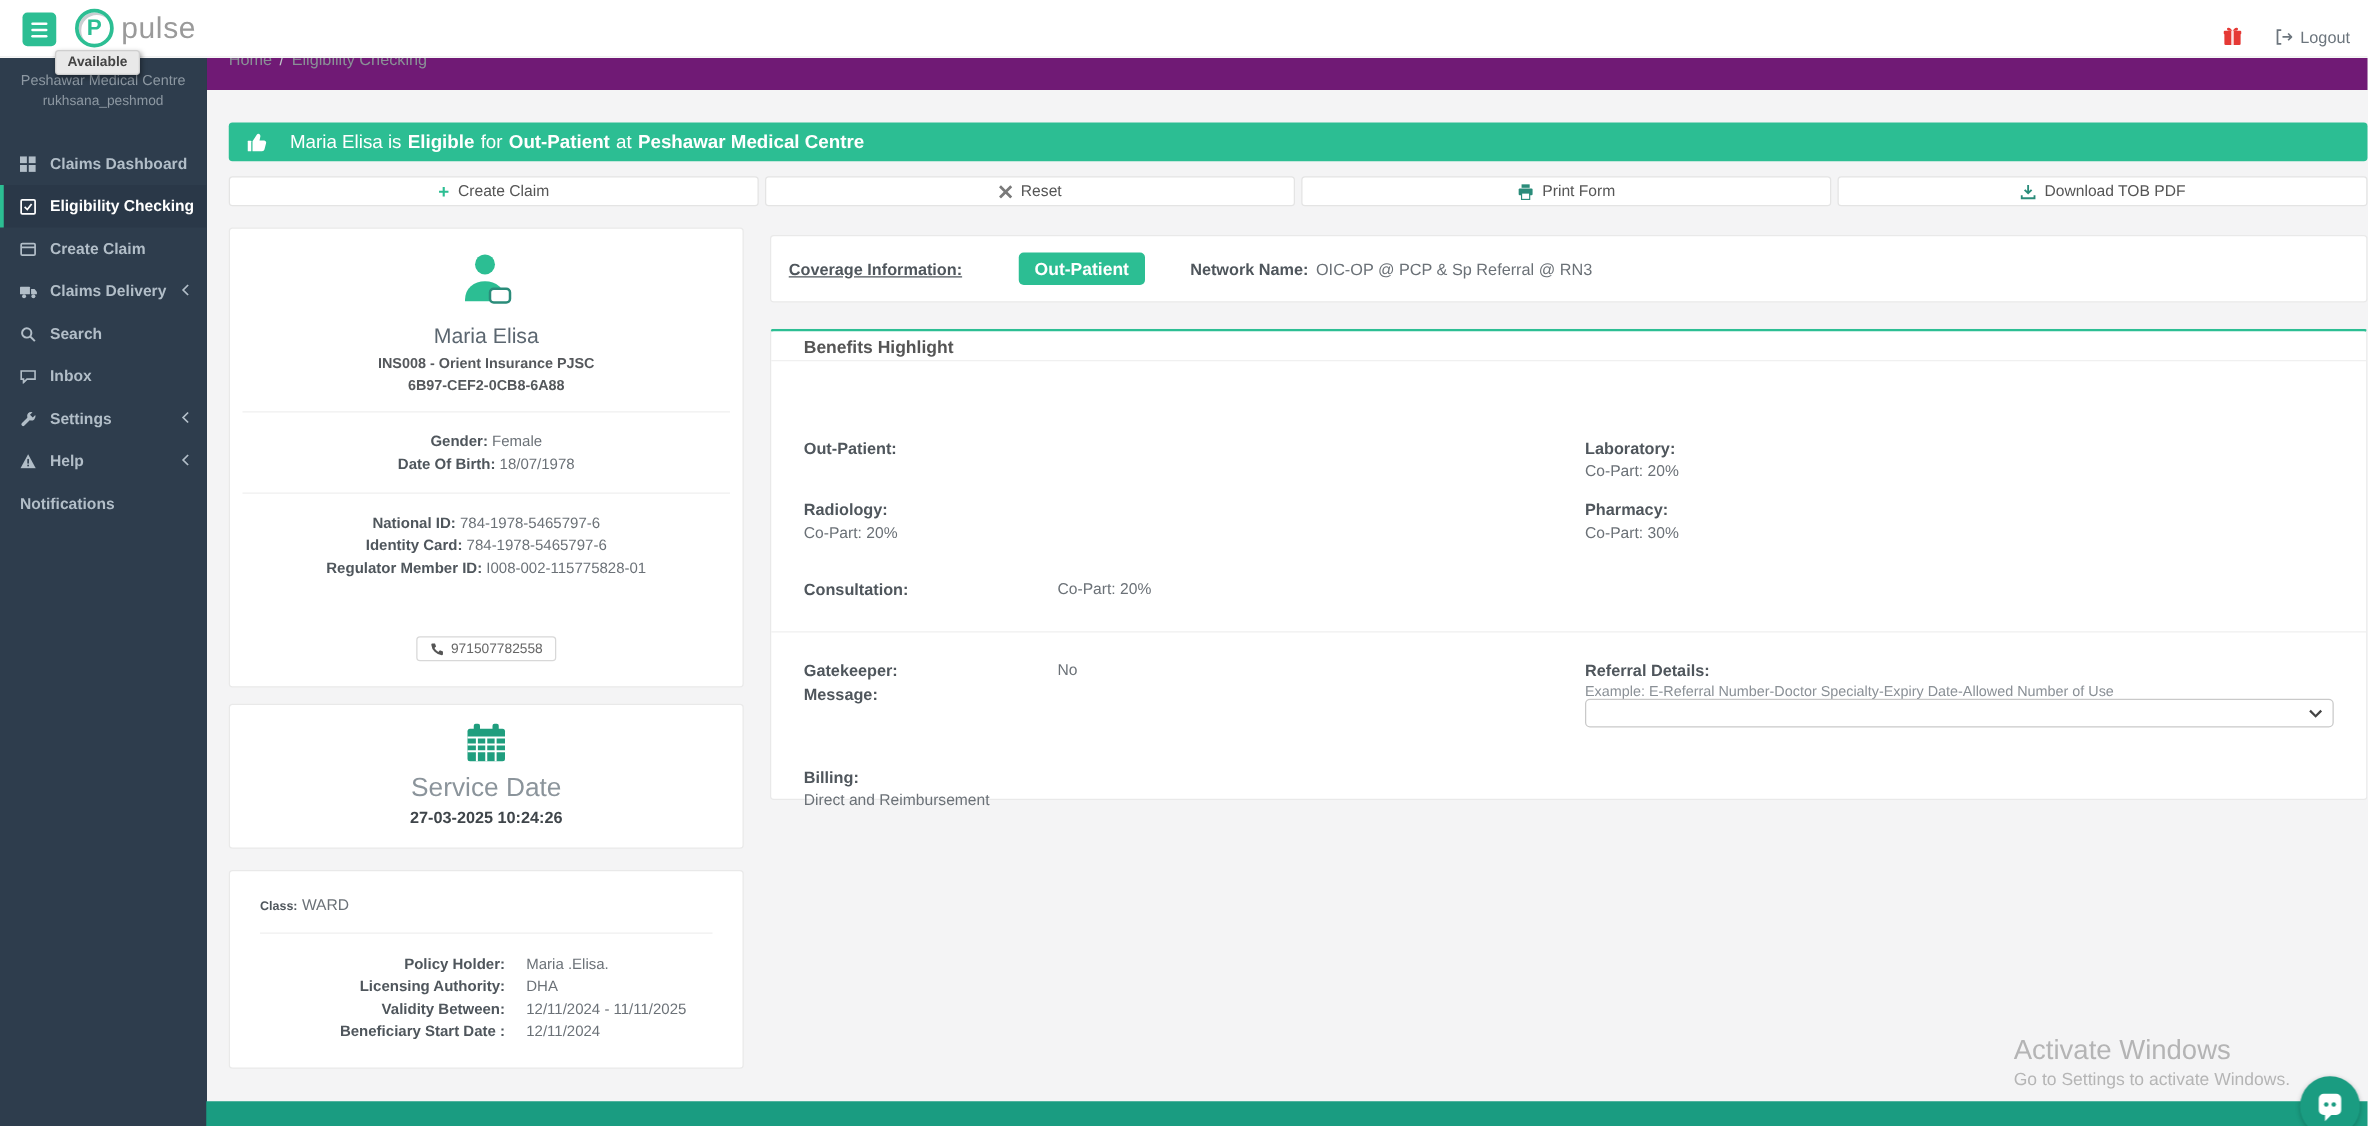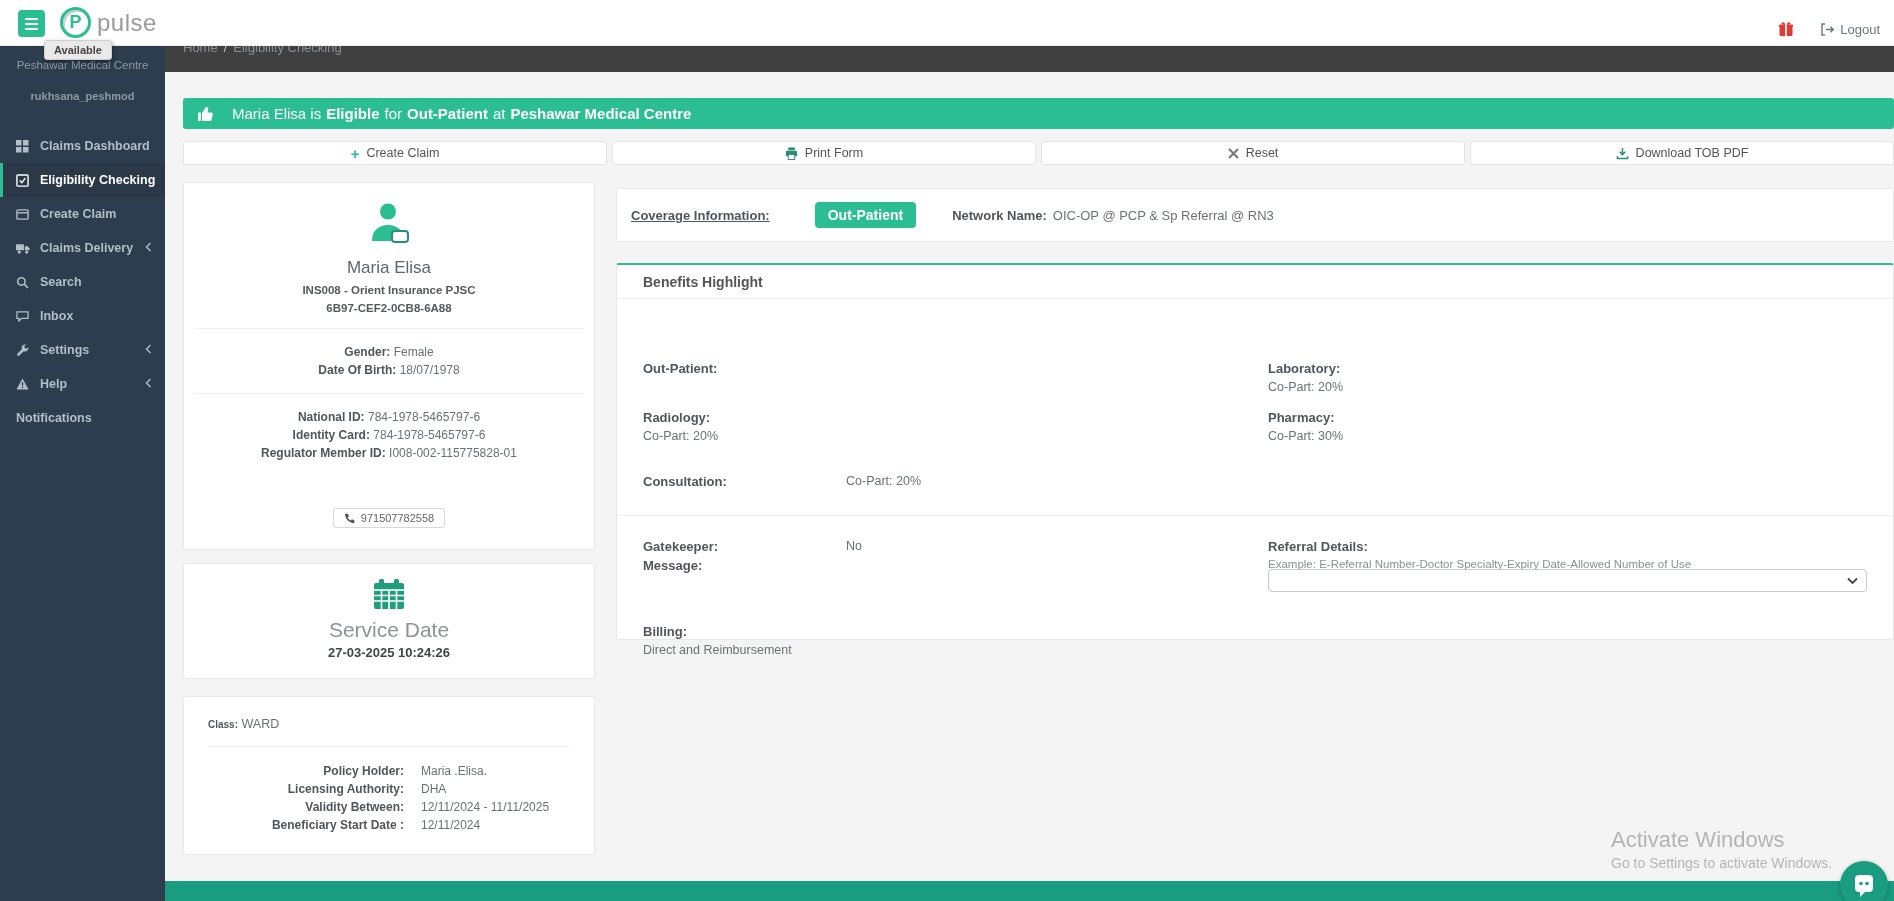--- a/index.html
+++ b/index.html
@@ -19,36 +19,36 @@
     justify-content:center; background:#fff; box-shadow:inset 2px 2px 0 rgba(40,60,70,.25); }
   .logo-text { color:#9a9a9a; font-size:24px; font-weight:400; margin-left:6px; letter-spacing:.5px; }
   .header-right { position:absolute; right:14px; top:0; height:58px; display:flex;
     align-items:center; gap:26px; }
   .logout { display:flex; align-items:center; gap:6px; color:#6c757d; font-size:13px; cursor:pointer; }
 
   
   .sidebar { position:fixed; left:0; top:46px; bottom:0; width:165px; background:#2e3d4d; z-index:40; }
   .org { text-align:center; padding-top:12px; }
   .org-name { color:#8d98a2; font-size:11.5px; line-height:15px; padding:0 10px; }
-  .org-user { color:#8d98a2; font-size:11px; margin-top:17px;font-weight:bold; }
+  .org-user { color:#8d98a2; font-size:11px; margin-top:2px; }
   .avail-badge { position:fixed; left:44px; top:40px; background:#e9e9e9; color:#444;
     font-size:11px; font-weight:bold; padding:3px 9px; border-radius:3px;
     border:1px solid #cfcfcf; box-shadow:1px 2px 4px rgba(0,0,0,.35); z-index:60; }
   .menu { margin-top:27px; list-style:none; }
   .menu li { position:relative; height:34px; display:flex; align-items:center; padding-left:16px;
     color:#b2bec8; font-size:12.5px; font-weight:bold; cursor:pointer; }
   .menu li .mi { width:16px; margin-right:8px; display:flex; align-items:center; color:#b2bec8; }
   .menu li.active { color:#fff; background:#2a3848; border-left:3px solid #2cbe93; padding-left:13px; }
   .menu li.active .mi { color:#fff; }
   .menu li .chev { position:absolute; right:13px; color:#b2bec8; }
   .menu li.noicon { font-weight:bold; }
 
   
   .main { position:absolute; left:165px; top:46px; right:0; bottom:0; background:#f4f4f5; }
-  .crumb-band { position:absolute; top:0; left:0; right:0; height:26px; background:#404040; }
+  .crumb-band { position:absolute; top:0; left:0; right:0; height:26px; background:#701a75; }
   .breadcrumb { position:absolute; top:-6px; left:18px; font-size:13px; color:#8a9096;
     white-space:nowrap; }
   .breadcrumb .bc-sep { margin:0 6px; color:#c0c4c8; }
   .breadcrumb a { color:#8a9096; text-decoration:none; cursor:pointer; }
 
   .banner { position:absolute; left:18px; right:0; top:52px; height:31px; background:#2cbe93;
     border-radius:3px; display:flex; align-items:center; padding-left:15px; color:#fff;
     font-size:15px; gap:5px; }
   .banner .thumb { margin-right:12px; display:flex; }
   .banner b { font-weight:bold; }
@@ -89,21 +89,21 @@
   .coverage { left:451px; top:142px; right:0; height:54px; display:flex; align-items:center;
     padding-left:14px; }
   .cov-label { font-size:13px; font-weight:bold; color:#4f565c;text-decoration:underline; }
   .op-badge { background:#2cbe93; color:#fff; font-weight:bold; font-size:14px;
     padding:5px 13px; border-radius:4px; margin-left:45px; }
   .net-label { font-size:13px; font-weight:bold; color:#4f565c; margin-left:36px; }
   .net-value { font-size:13px; color:#6b7177; margin-left:6px; }
 
   
   .benefits { left:451px; top:217px; right:0; height:377px; border-top:2px solid #2cbe93; }
-  .bh-head { height:34px; display:flex; align-items:center; padding-left:26px;
+  .bh-head { height:24px; display:flex; align-items:center; padding-left:26px;
     border-bottom:1px solid #f0f0f0; font-size:14px; color:#555; font-weight:600; }
   .bh-body { position:relative; height:339px; }
   .blabel { font-size:13px; font-weight:bold; color:#4f565c; position:absolute; }
   .bvalue { font-size:12.5px; color:#6b7177; position:absolute; }
   .bhint  { font-size:11.5px; color:#8a9096; position:absolute; }
   .bh-div { position:absolute; left:0; right:0; top:216px; border-top:1px solid #f0f0f0; }
   .sel { position:absolute; left:651px; top:270px; width:599px; height:23px; background:#fff;
     border:1px solid #c9c9c9; border-radius:4px; cursor:pointer; }
   .sel svg { position:absolute; right:8px; top:7px; }
 
@@ -271,35 +271,35 @@
     <b>Peshawar Medical Centre</b>
   </div>
 
   <div class="actions">
     <div class="abtn">
       <span class="plus">+</span>
       <span>Create Claim</span>
     </div>
     <div class="abtn">
       <span style="display:flex;">
+        <svg width="11" height="11" viewBox="0 0 11 11" stroke="#7a7a7a" stroke-width="2.2">
+          <path d="M1 1 L10 10 M10 1 L1 10"></path>
+          </svg>
+        </span>
+      <span>Reset</span>
+    </div>
+    <div class="abtn">
+      <span style="display:flex;">
         <svg width="13" height="13" viewBox="0 0 14 14" fill="#2a8c7a">
           <rect x="3.5" y="0.5" width="7" height="3"></rect>
           <rect x="1" y="4" width="12" height="6" rx="1"></rect>
           <rect x="3.5" y="8" width="7" height="5.5" fill="#fff" stroke="#2a8c7a" stroke-width="1"></rect>
         </svg>
         </span>
       <span>Print Form</span>
-    </div>
-    <div class="abtn">
-      <span style="display:flex;">
-        <svg width="11" height="11" viewBox="0 0 11 11" stroke="#7a7a7a" stroke-width="2.2">
-          <path d="M1 1 L10 10 M10 1 L1 10"></path>
-          </svg>
-        </span>
-      <span>Reset</span>
     </div>
     <div class="abtn">
       <span style="display:flex;">
         <svg width="13" height="13" viewBox="0 0 14 14" fill="none" stroke="#2a8c7a" stroke-width="1.6">
           <path d="M7 1 V8 M4 5.2 L7 8.2 L10 5.2"></path>
           <path d="M1.5 10 V12.5 H12.5 V10"></path>
           </svg>
         </span>
       <span>Download TOB PDF</span>
     </div>

